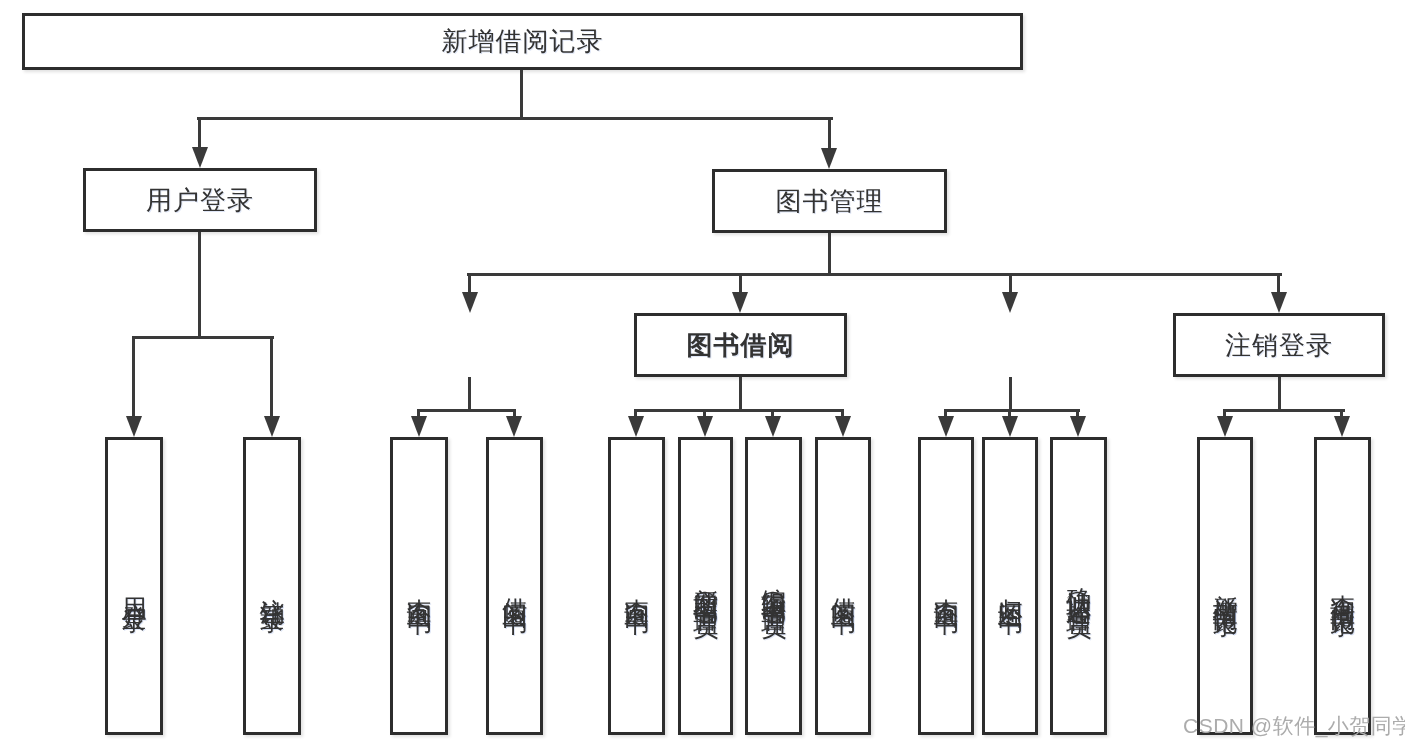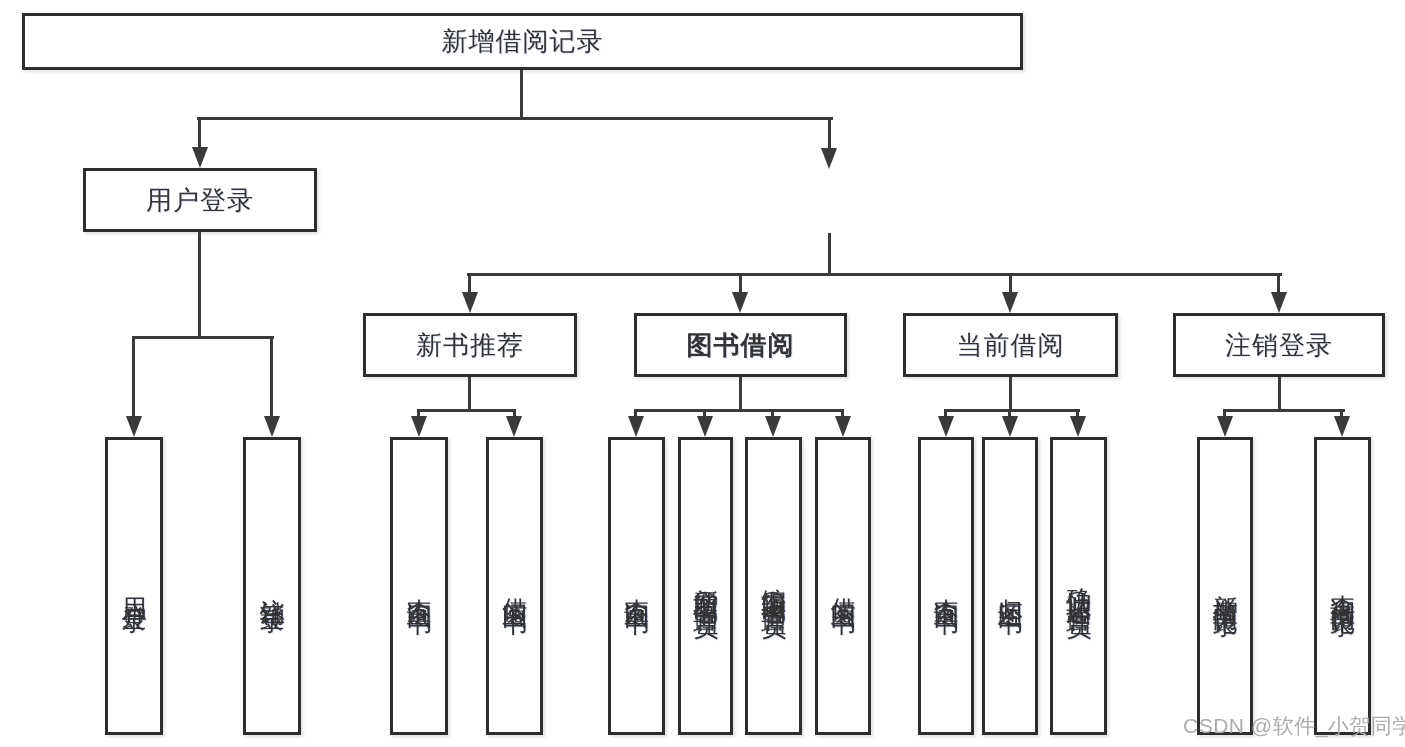--- a/index.html
+++ b/index.html
@@ -59,42 +59,41 @@
   <div class="box hbox" style="left:22px; top:13px; width:1001px; height:57px;">新增借阅记录</div>
 
   <div class="line" style="left:520px; top:70px;  width:3px;  height:50px;"></div>
   <div class="line" style="left:197px; top:117px; width:636px; height:3px;"></div>
   <div class="line" style="left:198px; top:117px; width:3px;  height:33px;"></div>
   <div class="ah" style="left:192px; top:147px;"></div>
   <div class="line" style="left:828px; top:117px; width:3px;  height:34px;"></div>
   <div class="ah" style="left:821px; top:148px;"></div>
 
   <div class="box hbox" style="left:83px; top:168px; width:234px; height:64px;">用户登录</div>
+  <div class="box hbox" style="left:712px; top:169px; width:235px; height:64px;">图书管理</div>
 
   <div class="line" style="left:198px;  top:232px; width:3px;   height:107px;"></div>
   <div class="line" style="left:132px;  top:336px; width:142px; height:3px;"></div>
   <div class="line" style="left:132px;  top:336px; width:3px;   height:84px;"></div>
   <div class="ah" style="left:126px;  top:416px;"></div>
   <div class="line" style="left:270px;  top:336px; width:3px;   height:84px;"></div>
   <div class="ah" style="left:264px;  top:416px;"></div>
 
   <div class="line" style="left:828px;  top:233px; width:3px;   height:43px;"></div>
   <div class="line" style="left:467px;  top:273px; width:815px; height:3px;"></div>
   <div class="line" style="left:468px;  top:273px; width:3px;   height:22px;"></div>
   <div class="ah" style="left:462px;  top:292px;"></div>
   <div class="line" style="left:739px;  top:273px; width:3px;   height:22px;"></div>
   <div class="ah" style="left:732px;  top:292px;"></div>
   <div class="line" style="left:1009px; top:273px; width:3px;   height:22px;"></div>
   <div class="ah" style="left:1002px; top:292px;"></div>
   <div class="line" style="left:1277px; top:273px; width:3px;   height:22px;"></div>
   <div class="ah" style="left:1271px; top:292px;"></div>
 
-  <div class="box hbox" style="left:363px;  top:313px; width:214px; height:64px;">新书推荐</div>
   <div class="box hbox" style="left:634px;  top:313px; width:213px; height:64px;font-weight:bold;">图书借阅</div>
-  <div class="box hbox" style="left:903px;  top:313px; width:215px; height:64px;">当前借阅</div>
   <div class="box hbox" style="left:1173px; top:313px; width:212px; height:64px;">注销登录</div>
 
   <div class="line" style="left:468px; top:377px; width:3px;  height:35px;"></div>
   <div class="line" style="left:417px; top:409px; width:99px; height:3px;"></div>
   <div class="line" style="left:417px; top:409px; width:3px;  height:10px;"></div>
   <div class="ah" style="left:411px; top:416px;"></div>
   <div class="line" style="left:513px; top:409px; width:3px;  height:10px;"></div>
   <div class="ah" style="left:506px; top:416px;"></div>
 
   <div class="line" style="left:739px; top:377px; width:3px;   height:35px;"></div>

